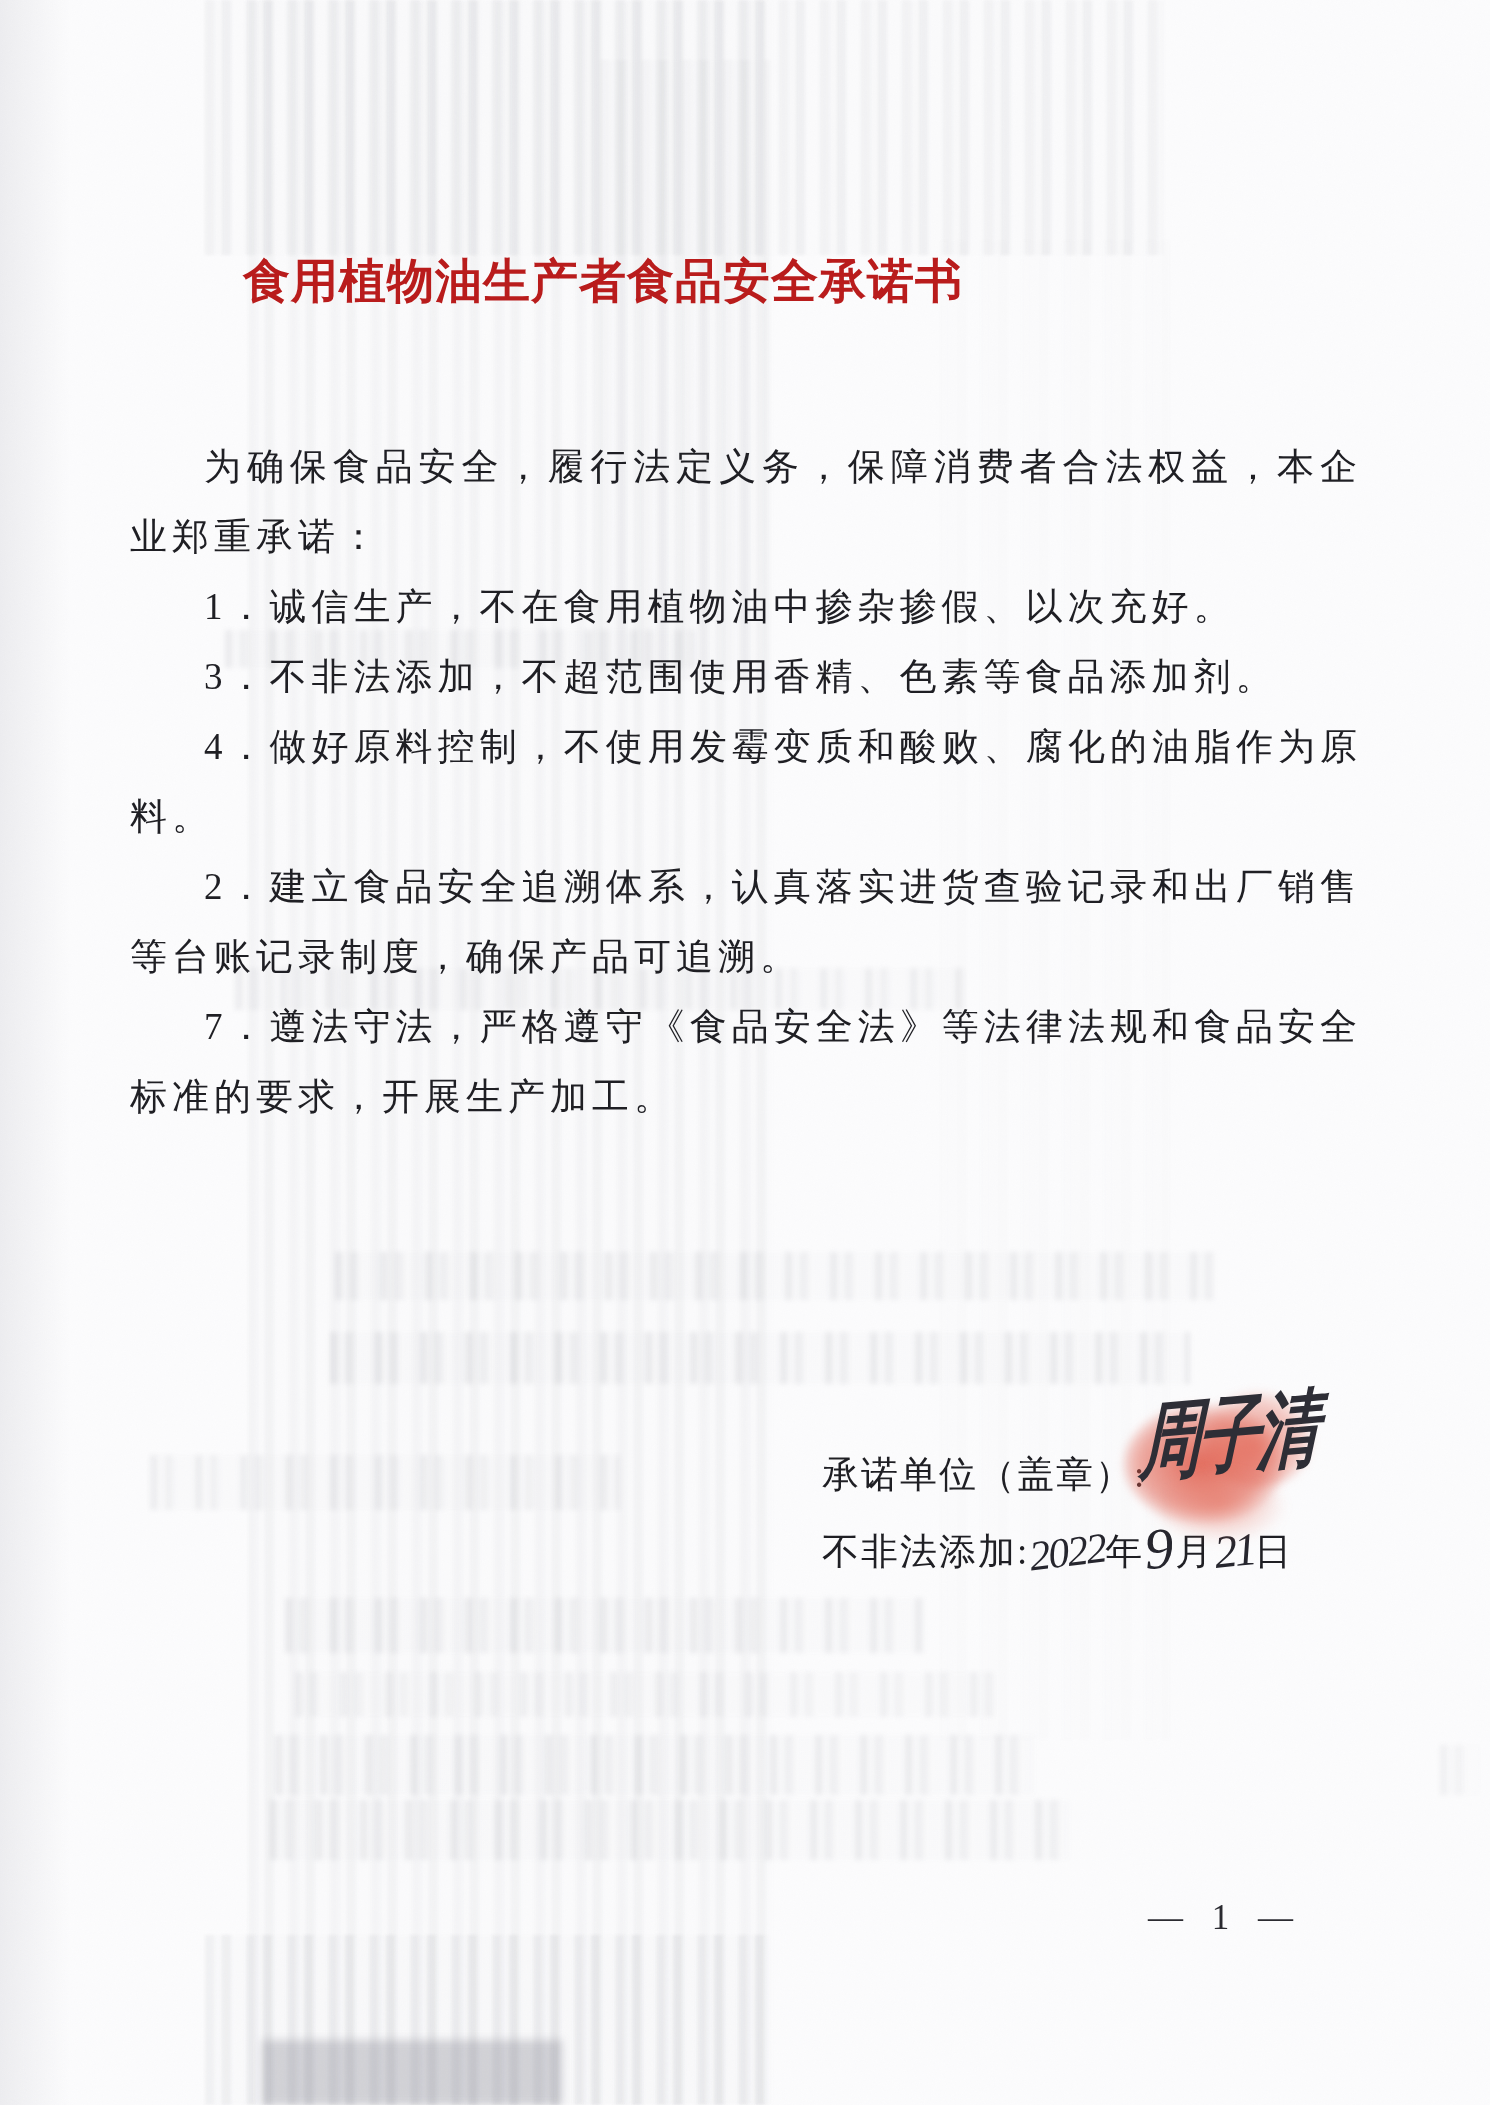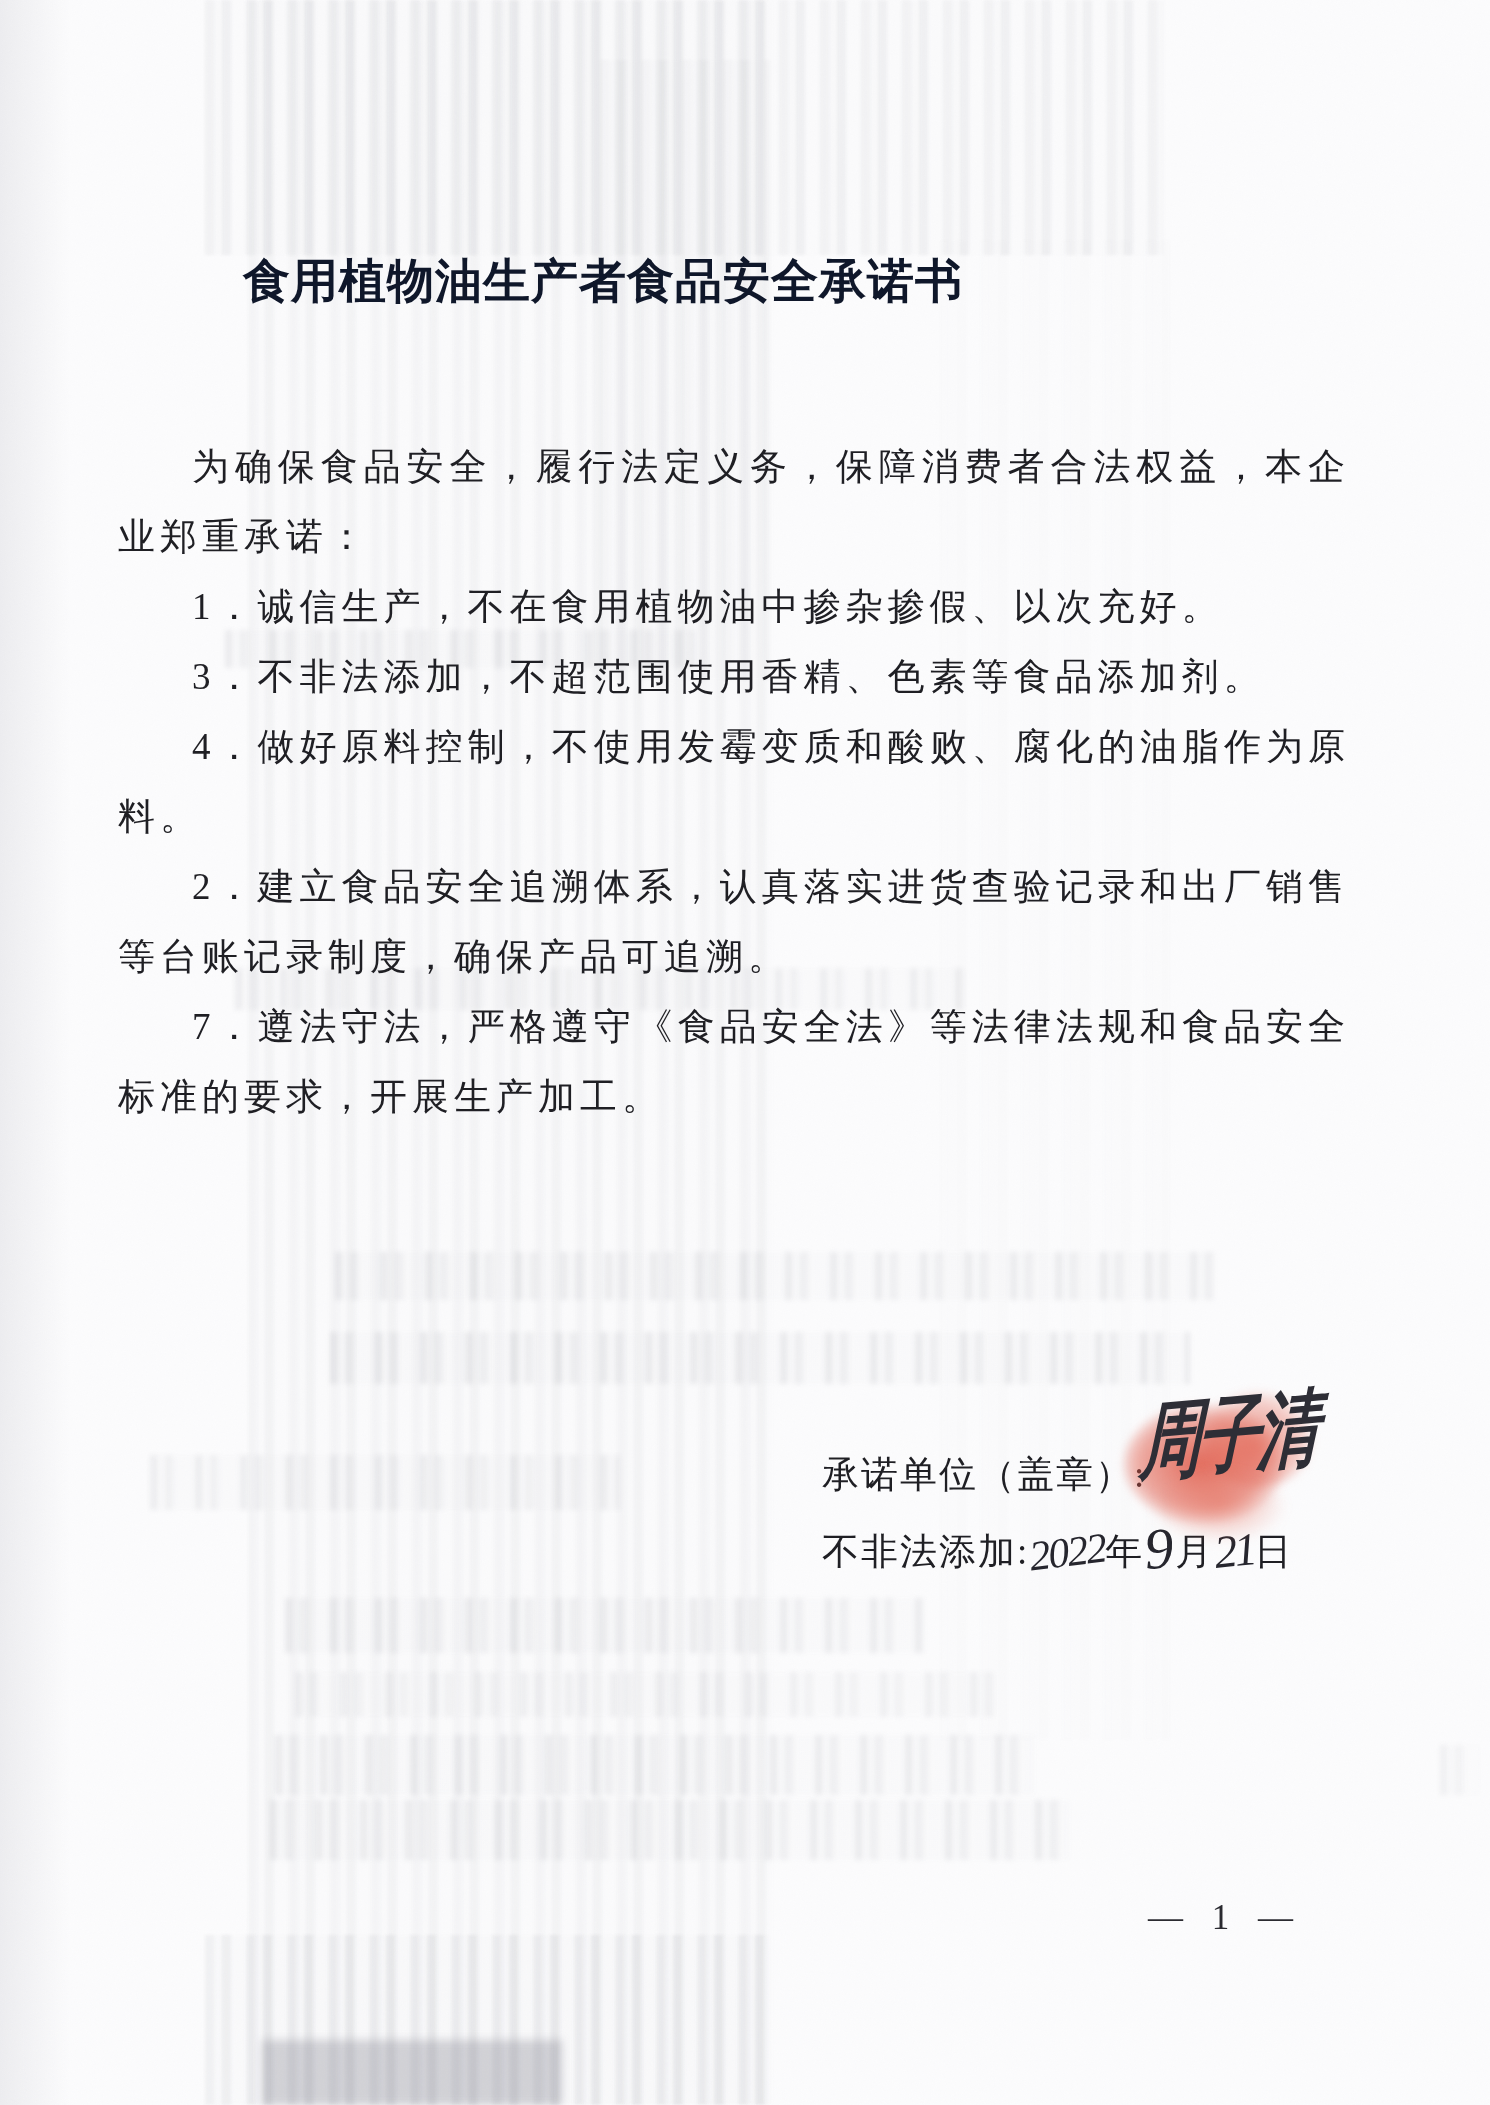--- a/index.html
+++ b/index.html
@@ -33,25 +33,25 @@
       rgba(112,114,126,.22) 0 7px,
       rgba(112,114,126,.05) 7px 15px,
       rgba(112,114,126,.17) 15px 23px,
       rgba(112,114,126,.03) 23px 45px);
     filter:blur(2.5px);
     pointer-events:none;
   }
   
   .doc-title{
     position:absolute;left:243px;top:250px;
-    font-size:47px;font-weight:700;letter-spacing:1px;color:#0f172a;
+    font-size:47px;font-weight:700;letter-spacing:1px;color:#b91c1c;
     white-space:nowrap;z-index:5;
   }
   .main-text{
-    position:absolute;left:118px;top:432px;width:1232px;
+    position:absolute;left:130px;top:432px;width:1232px;
     font-size:37px;line-height:70px;letter-spacing:5px;
     text-align:justify;word-break:break-all;z-index:5;font-family:Liberation Serif, serif;
   }
   .main-text p{margin:0;text-indent:2em;}
   .sig-block{
     position:absolute;left:822px;top:1440px;
     font-size:37px;line-height:70px;letter-spacing:2px;z-index:6;white-space:nowrap;
   }
   .hw{font-style:italic;color:#26262e;display:inline-block;}
   .hw-year{font-size:42px;transform:rotate(-7deg) translateY(2px);letter-spacing:-2px;}

